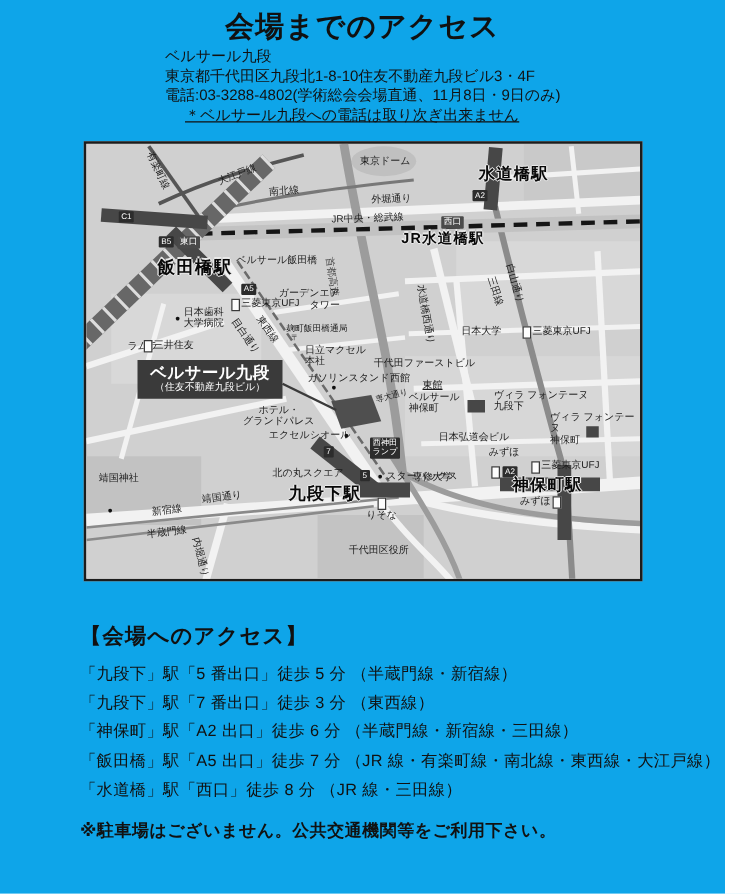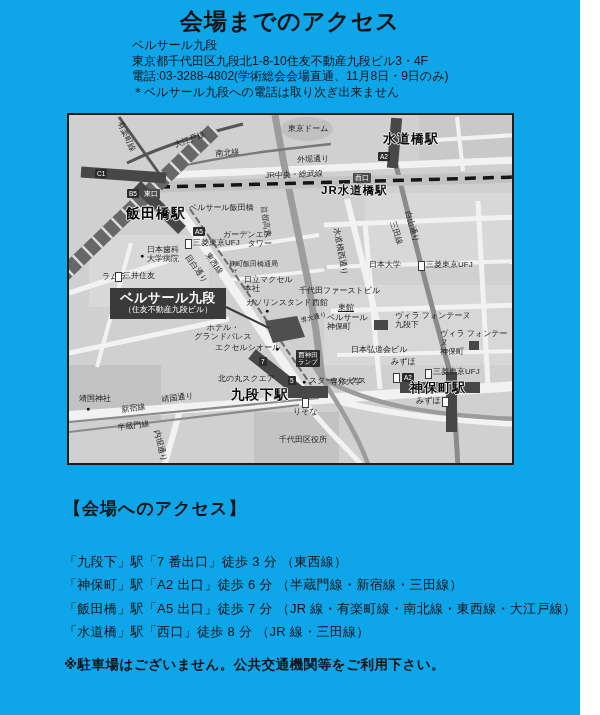--- a/index.html
+++ b/index.html
@@ -1,21 +1,21 @@
 <!DOCTYPE html>
 <html><head>
 <meta charset="utf-8">
 <style>
   html,body{margin:0;padding:0;background:#fff;}
   .page{position:relative;width:580px;height:715px;background:#0ea5e9;overflow:hidden;
         font-family:"Liberation Sans","DejaVu Sans",sans-serif;color:#111;}
   .title{position:absolute;top:6px;left:0;width:100%;text-align:center;
          font-size:23px;font-weight:bold;letter-spacing:1px;}
   .addr{position:absolute;left:132px;top:38px;font-size:12px;line-height:15.5px;}
-  .addr .indent{margin-left:0;}
+  .addr .indent{margin-left:16px;text-decoration:underline;}
 
   
   .map{position:absolute;left:67px;top:113px;width:447px;height:352px;
        box-sizing:border-box;border:2px solid #1c1c1c;background:#d0d0d0;overflow:hidden;}
   .map svg{position:absolute;left:0;top:0;}
   .ml{position:absolute;font-size:8px;line-height:1.15;color:#1c1c1c;
       white-space:pre-line;transform-origin:left top;}
   .st{position:absolute;font-weight:bold;color:#080808;white-space:nowrap;letter-spacing:1px;
       text-shadow:-1px 0 #e9e9e9,1px 0 #e9e9e9,0 -1px #e9e9e9,0 1px #e9e9e9;}
   .bd{position:absolute;background:#2c2c2c;color:#fff;font-size:6.5px;line-height:1.15;
@@ -199,27 +199,28 @@
     <span class="ml" style="left:261px;top:235px;margin-top:27px;">専修大学</span>
     <span class="ml" style="left:322px;top:242px;">みずほ</span>
     <span class="bk" style="left:324px;top:258px;"></span>
     <span class="bk" style="left:356px;top:254px;"></span>
     <span class="ml" style="left:364px;top:252px;">三菱東京UFJ</span>
     <span class="ml" style="left:149px;top:259px;">北の丸スクエア</span>
     <span class="dot" style="left:233px;top:263px;">●</span>
     <span class="ml" style="left:240px;top:261px;">スターバックス</span>
     <span class="bk" style="left:233px;top:283px;"></span>
     <span class="ml" style="left:224px;top:292px;">りそな</span>
-    <span class="ml" style="left:10px;top:279px;">靖国神社</span>
+    <span class="ml" style="left:10px;top:263px;">靖国神社</span>
     <span class="dot" style="left:17px;top:290px;">●</span>
     <span class="ml" style="left:210px;top:320px;">千代田区役所</span>
     <span class="ml" style="left:347px;top:281px;">みずほ</span>
     <span class="bk" style="left:373px;top:282px;"></span>
   </div>
 
   <div class="acc-head">【会場へのアクセス】</div>
+  <div class="acc-row" style="top:530px;">「九段下」駅「5 番出口」徒歩 5 分 （半蔵門線・新宿線）</div>
   <div class="acc-row" style="top:553px;">「九段下」駅「7 番出口」徒歩 3 分 （東西線）</div>
   <div class="acc-row" style="top:576px;">「神保町」駅「A2 出口」徒歩 6 分 （半蔵門線・新宿線・三田線）</div>
   <div class="acc-row" style="top:600px;text-align:right;">「飯田橋」駅「A5 出口」徒歩 7 分 （JR 線・有楽町線・南北線・東西線・大江戸線）</div>
   <div class="acc-row" style="top:623px;">「水道橋」駅「西口」徒歩 8 分 （JR 線・三田線）</div>
   <div class="acc-note">※駐車場はございません。公共交通機関等をご利用下さい。</div>
 
 </div>
 
 </body></html>

